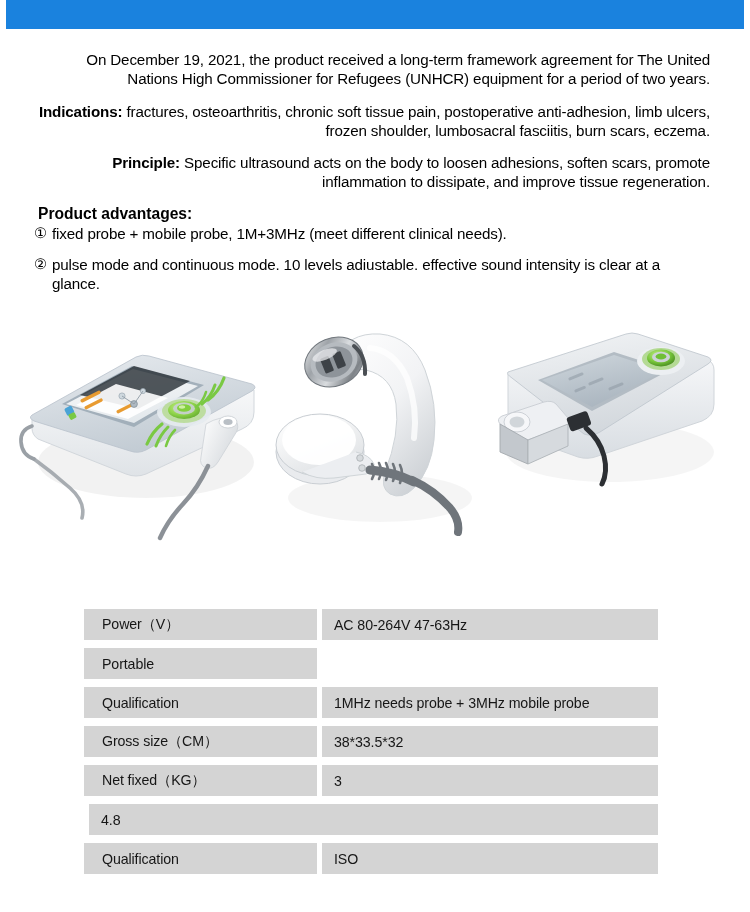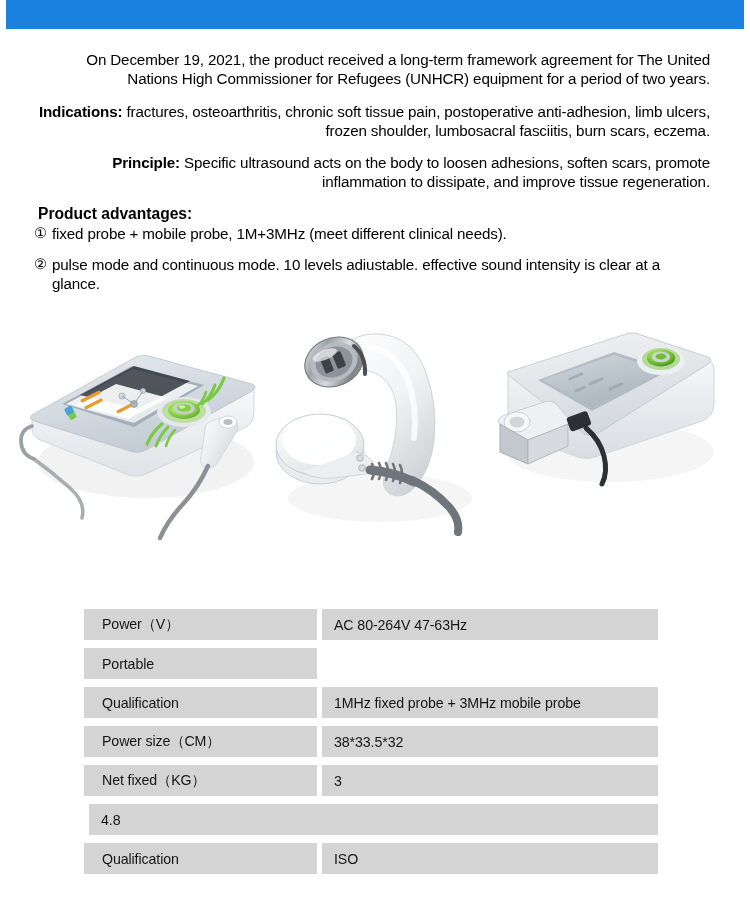--- a/index.html
+++ b/index.html
@@ -340,25 +340,25 @@
 
   <div class="spec-row">
     <div class="spec-cell label">Portable</div>
     <div class="spec-gap"></div>
   </div>
 
 
   <div class="spec-row">
     <div class="spec-cell label">Qualification</div>
     <div class="spec-gap"></div>
-    <div class="spec-cell value">1MHz fixed probe + 3MHz mobile probe</div>
-  </div>
-
-  <div class="spec-row">
-    <div class="spec-cell label">Power size（CM）</div>
+    <div class="spec-cell value">1MHz needs probe + 3MHz mobile probe</div>
+  </div>
+
+  <div class="spec-row">
+    <div class="spec-cell label">Gross size（CM）</div>
     <div class="spec-gap"></div>
     <div class="spec-cell value">38*33.5*32</div>
   </div>
 
   <div class="spec-row">
     <div class="spec-cell label">Net fixed（KG）</div>
     <div class="spec-gap"></div>
     <div class="spec-cell value">3</div>
   </div>
 

